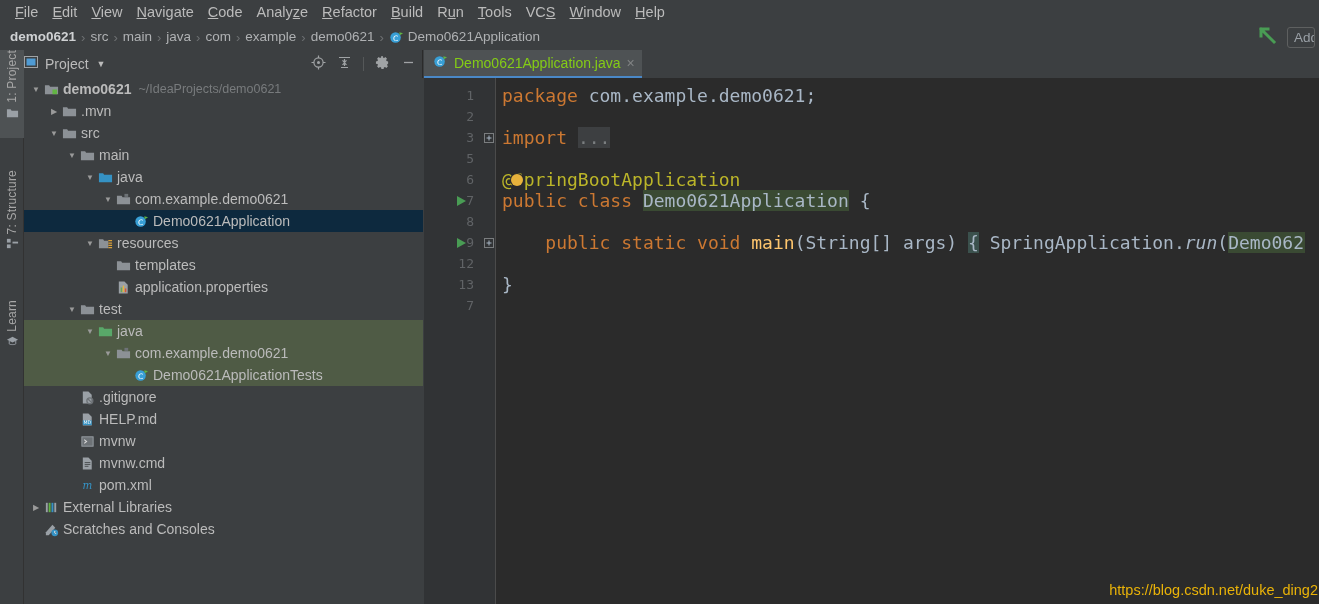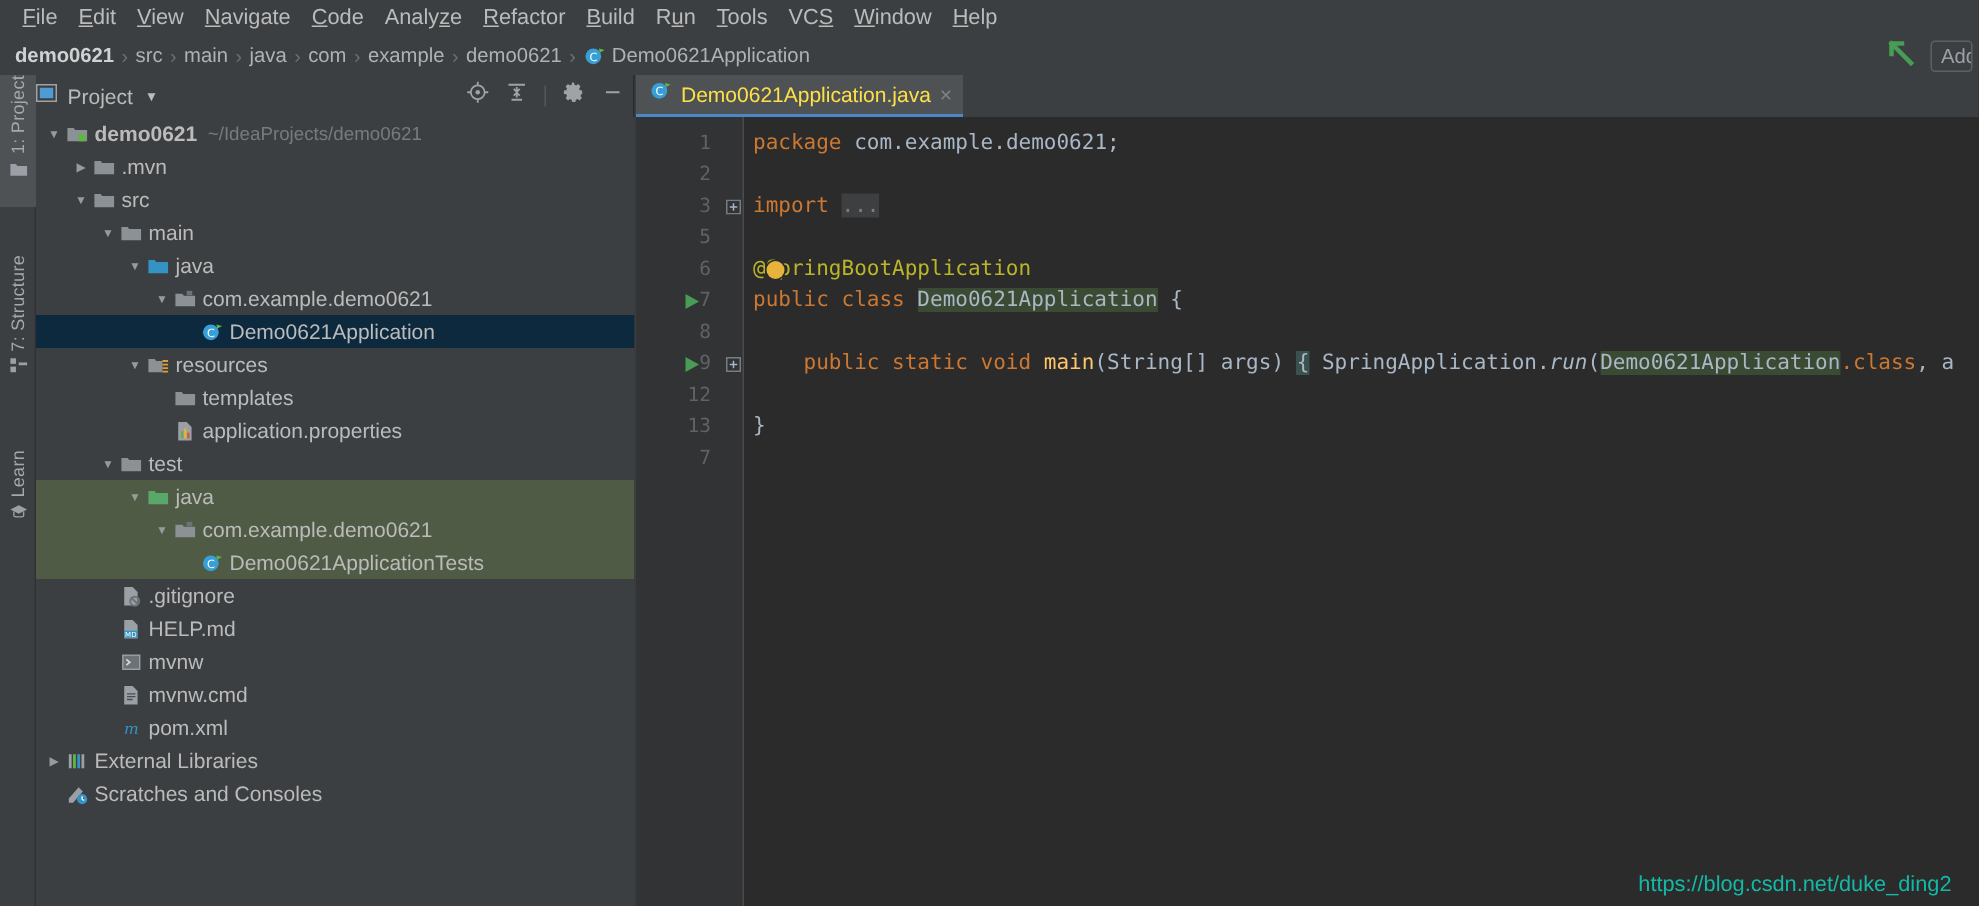--- a/index.html
+++ b/index.html
@@ -164,21 +164,21 @@
     background: #3c3f41;
     display: flex; align-items: stretch;
   }
   .tab {
     display: flex; align-items: center;
     background: #4e5254;
     padding: 0 7px 0 9px;
     border-bottom: 2px solid #4a88c7;
     gap: 6px;
   }
-  .tab-label { color: #fde047; font-size: 14px; }
+  .tab-label { color: #84cc16; font-size: 14px; }
   .tab-close { color: #808384; font-size: 14px; line-height: 10px; }
 
   .code-wrap {
     position: absolute; left: 0; top: 28px;
     width: 895px; height: 526px;
     background: #2b2b2b;
     display: flex;
   }
   .gutter {
     width: 58px; flex: 0 0 58px;
@@ -212,21 +212,21 @@
   }
   .foldmark {
     position: absolute; left: 1px;
     width: 12px; height: 21px;
     display: flex; align-items: center; justify-content: center;
   }
   .cline {
     position: absolute; left: 0;
     height: 21px; line-height: 21px;
     font-family: "DejaVu Sans Mono", monospace;
-    font-size: 14px;
+    font-size: 18px;
     white-space: pre;
     color: #a9b7c6;
   }
   .kw { color: #cc7832; }
   .txt { color: #a9b7c6; }
   .ann { color: #bbb529; }
   .cls-hl { background: #3a4a33; }
   .fold-ell { background: #3d3f41; color: #7b7f80; }
   .brace-hl { background: #3b514d; }
   .ital { font-style: italic; }
@@ -235,22 +235,22 @@
     width: 12px; height: 12px; border-radius: 50%;
     background: #e8b33c;
     box-shadow: 0 0 0 1px #2b2b2b;
   }
   .scroll-strip {
     position: absolute; right: 0; top: 28px;
     width: 14px; height: 526px;
     background: #2b2b2b;
   }
   .watermark {
-    position: absolute; right: 18px; bottom: 6px;
-    color: #14b8a6; font-size: 14.5px;
+    position: absolute; right: 1px; bottom: 6px;
+    color: #eab308; font-size: 14.5px;
     font-family: "Liberation Sans", sans-serif;
   }
 </style>
 </head>
 <body>
 
 <div id="app">
 
   <div class="menubar" id="menubar">
       <div class="menu-item"><span class="mn">F</span>ile</div>

